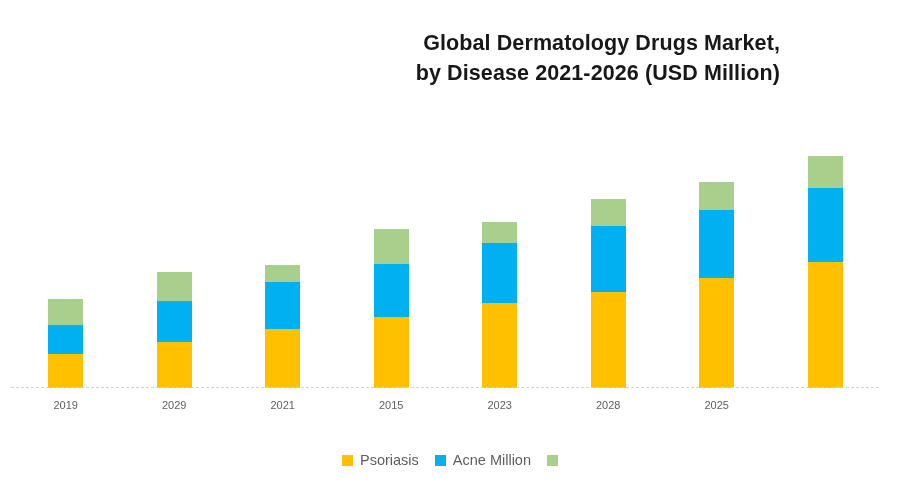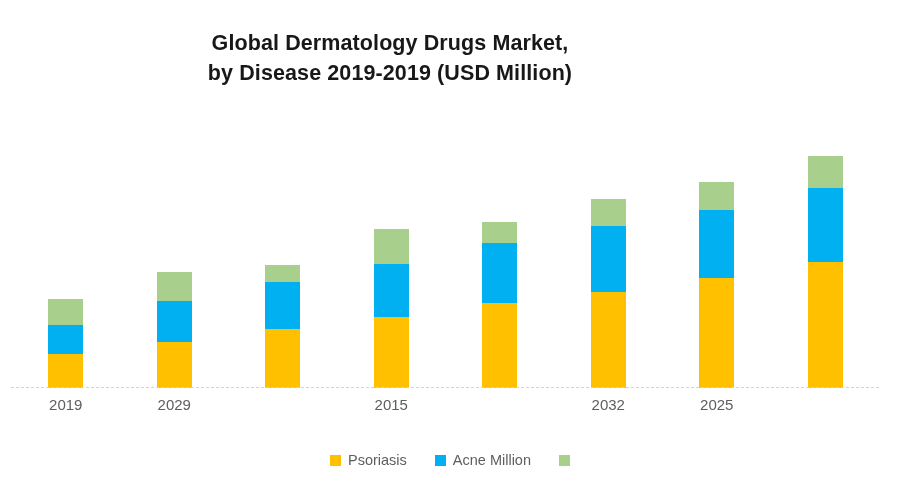--- a/index.html
+++ b/index.html
@@ -19,21 +19,21 @@
     height: 494px;
     background: #ffffff;
   }
 
   
   .chart-title {
     position: absolute;
     left: 0;
     top: 28px;
     width: 780px;
-    text-align: center;
+    text-align: right;
     font-size: 21.5px;
     font-weight: bold;
     color: #181818;
     line-height: 30px;
     letter-spacing: 0.1px;
   }
   .chart-title .tline { display: block; }
 
   
   .plot-area {
@@ -71,35 +71,35 @@
     top: 394px;
     width: 868px;
     height: 24px;
   }
   .xlabel {
     position: absolute;
     top: 0;
     width: 90px;
     margin-left: -45px;
     text-align: center;
-    font-size: 15px;
+    font-size: 11px;
     color: #5e5e5e;
     line-height: 22px;
   }
 
   
   .legend {
     position: absolute;
     left: 0;
     top: 452px;
     width: 900px;
     display: flex;
     justify-content: center;
     align-items: center;
-    gap: 28px;
+    gap: 16px;
   }
   .legend-item {
     display: flex;
     align-items: center;
     gap: 7px;
   }
   .legend-swatch {
     width: 11px;
     height: 11px;
     display: block;
@@ -112,21 +112,21 @@
     white-space: nowrap;
   }
 </style>
 </head>
 <body>
 
 <div id="chart-root">
 
   <div class="chart-title">
     <span class="tline">Global Dermatology Drugs Market,</span>
-    <span class="tline">by Disease 2019-2019 (USD Million)</span>
+    <span class="tline">by Disease 2021-2026 (USD Million)</span>
   </div>
 
   <div class="plot-area" id="plot-area">
       <div class="bar-group" style="left: 37.25px;">
         <div class="seg seg-psoriasis" style="height: 34px; background: rgb(255, 192, 0);"></div>
         <div class="seg seg-acne" style="height: 29px; background: rgb(0, 176, 240);"></div>
         <div class="seg seg-atopic" style="height: 26px; background: rgb(169, 207, 140);"></div>
       </div>
       <div class="bar-group" style="left: 145.75px;">
         <div class="seg seg-psoriasis" style="height: 46px; background: rgb(255, 192, 0);"></div>
@@ -163,22 +163,24 @@
         <div class="seg seg-acne" style="height: 74px; background: rgb(0, 176, 240);"></div>
         <div class="seg seg-atopic" style="height: 32px; background: rgb(169, 207, 140);"></div>
       </div>
     </div>
 
   <div class="axis-line"></div>
 
   <div class="xlabels" id="xlabels">
       <div class="xlabel" style="left: 54.75px;">2019</div>
       <div class="xlabel" style="left: 163.25px;">2029</div>
+      <div class="xlabel" style="left: 271.75px;">2021</div>
       <div class="xlabel" style="left: 380.25px;">2015</div>
-      <div class="xlabel" style="left: 597.25px;">2032</div>
+      <div class="xlabel" style="left: 488.75px;">2023</div>
+      <div class="xlabel" style="left: 597.25px;">2028</div>
       <div class="xlabel" style="left: 705.75px; text-align: center;">2025</div>
     </div>
 
   <div class="legend" id="legend">
       <div class="legend-item">
         <span class="legend-swatch" style="background: rgb(255, 192, 0);"></span>
         <span class="legend-label">Psoriasis</span>
       </div>
       <div class="legend-item">
         <span class="legend-swatch" style="background: rgb(0, 176, 240);"></span>

